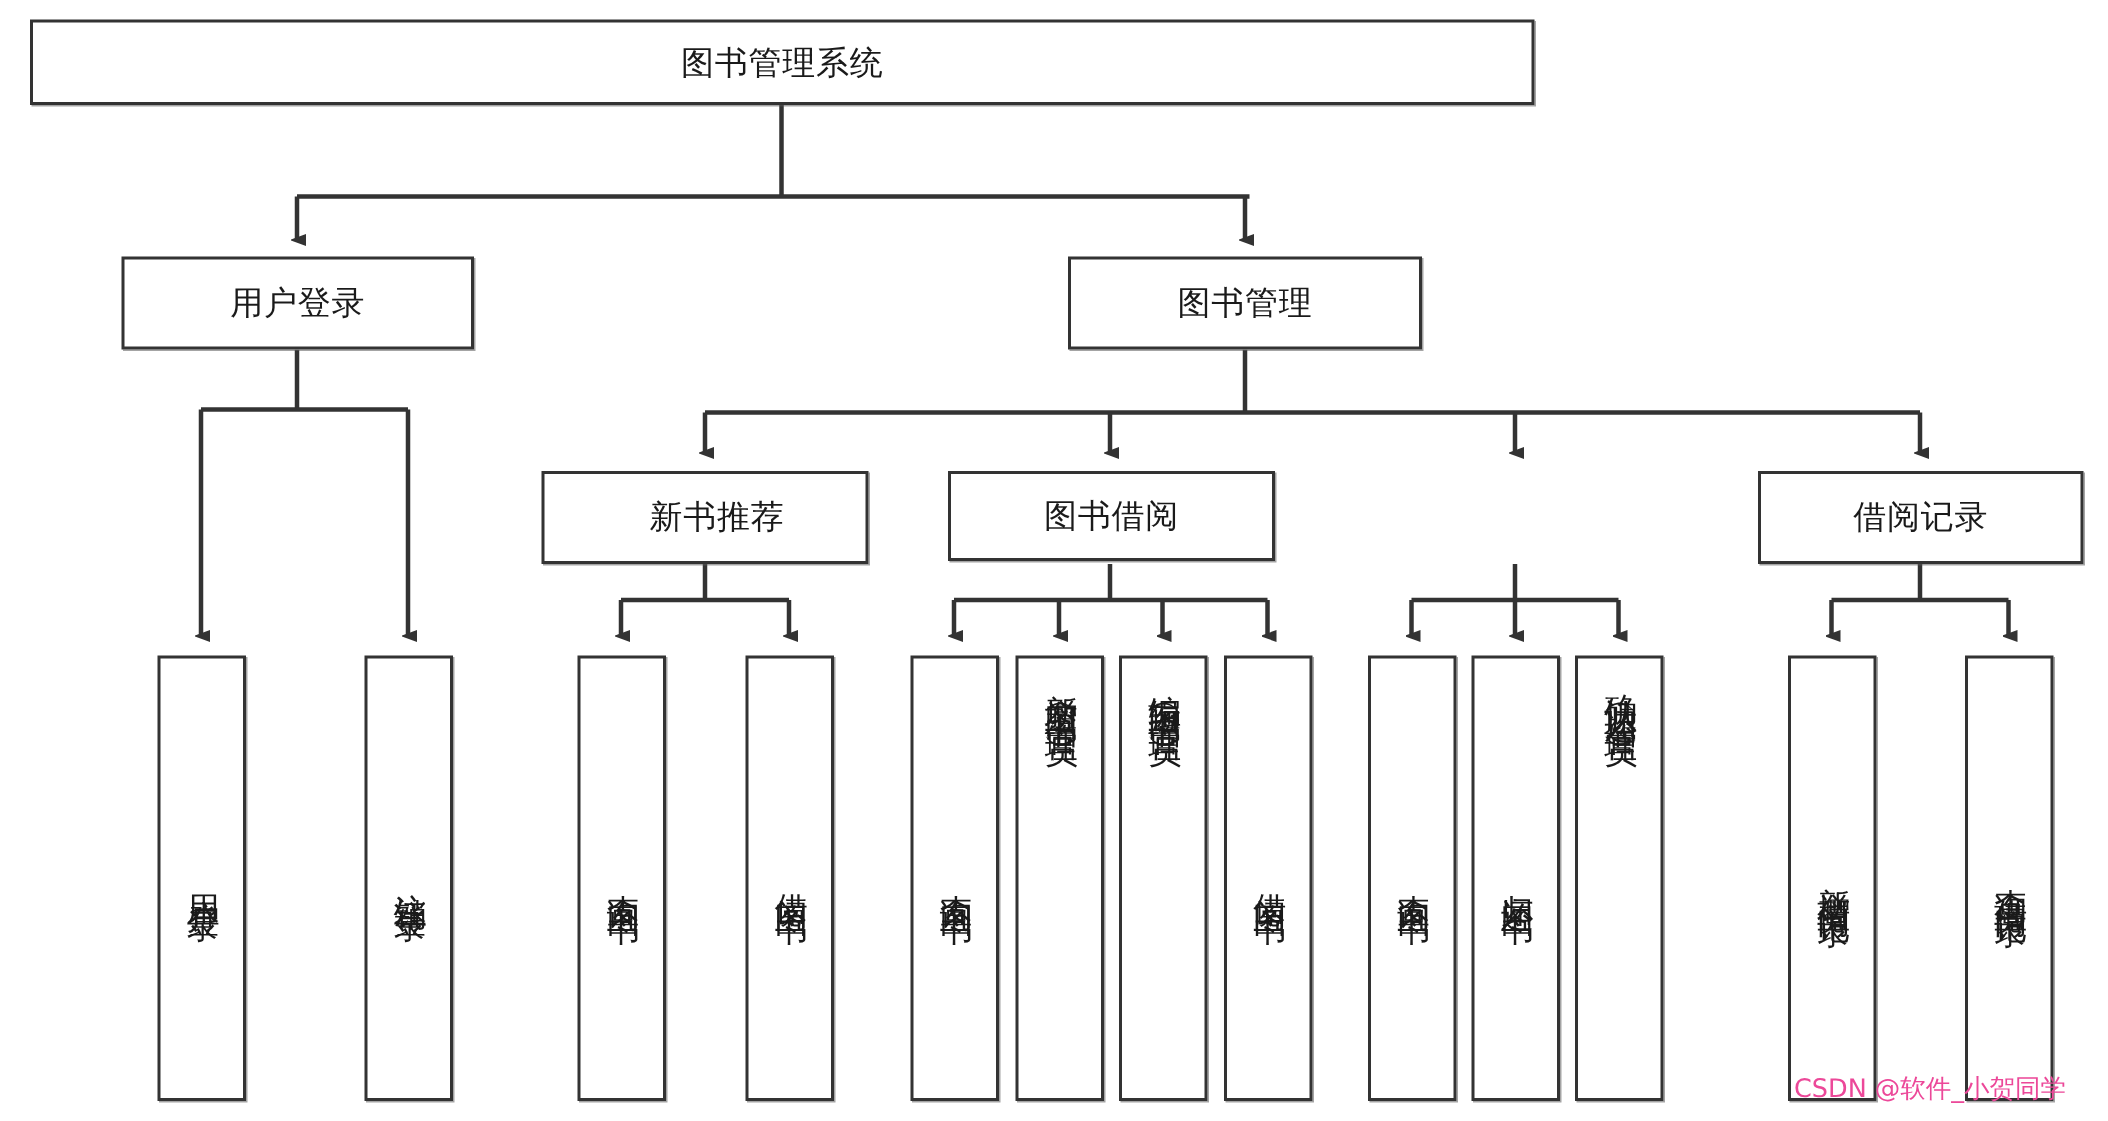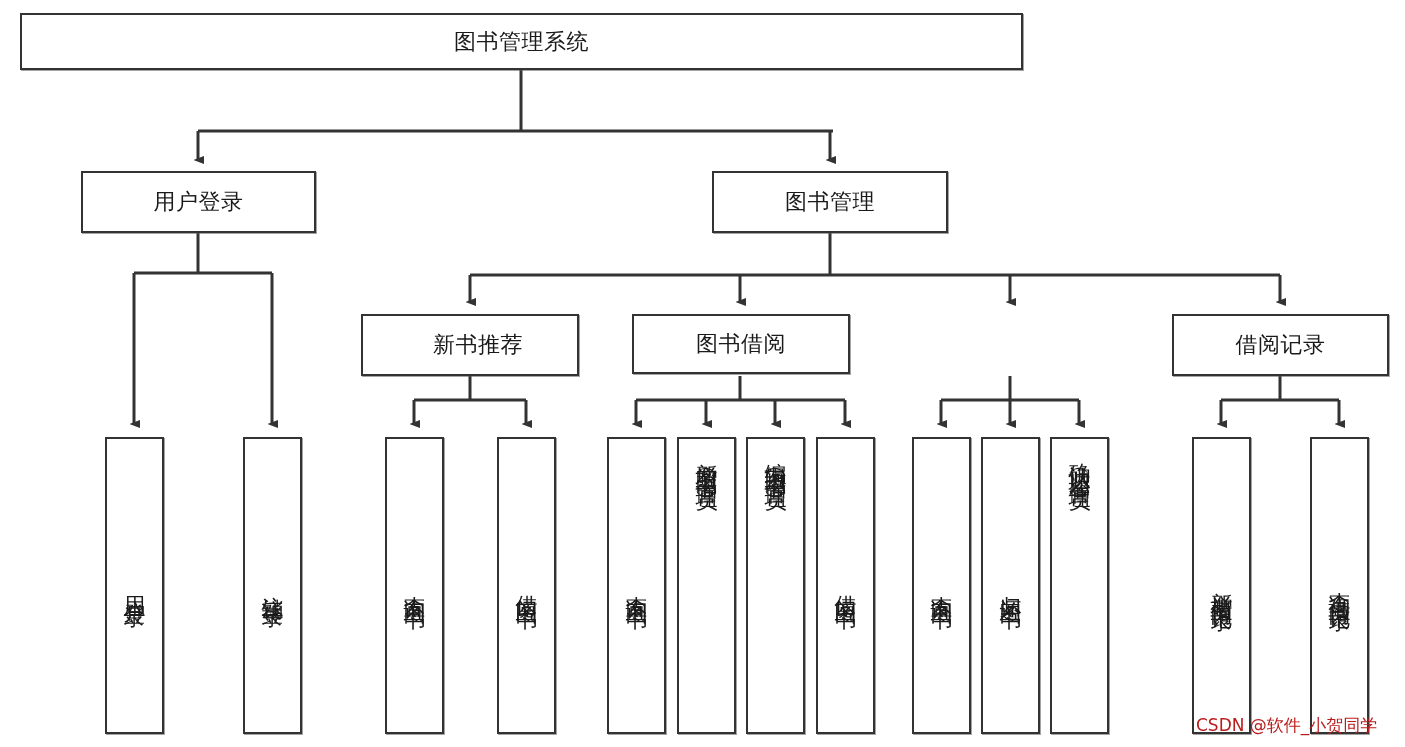--- a/index.html
+++ b/index.html
@@ -52,21 +52,21 @@
   }
   .node-v.center-v {
     justify-content: center;
     padding-top: 0;
   }
   .watermark {
     position: absolute;
     left: 1196px;
     top: 714px;
     font-size: 17px;
-    color: #b91c1c;
+    color: #ec4899;
     white-space: nowrap;
     font-family: "DejaVu Sans", "Liberation Sans", sans-serif;
   }
 </style>
 </head>
 <body>
 
 <div id="diagram-root">
 
   <svg id="edge-layer" viewBox="0 0 1405 747" xmlns="http://www.w3.org/2000/svg">

